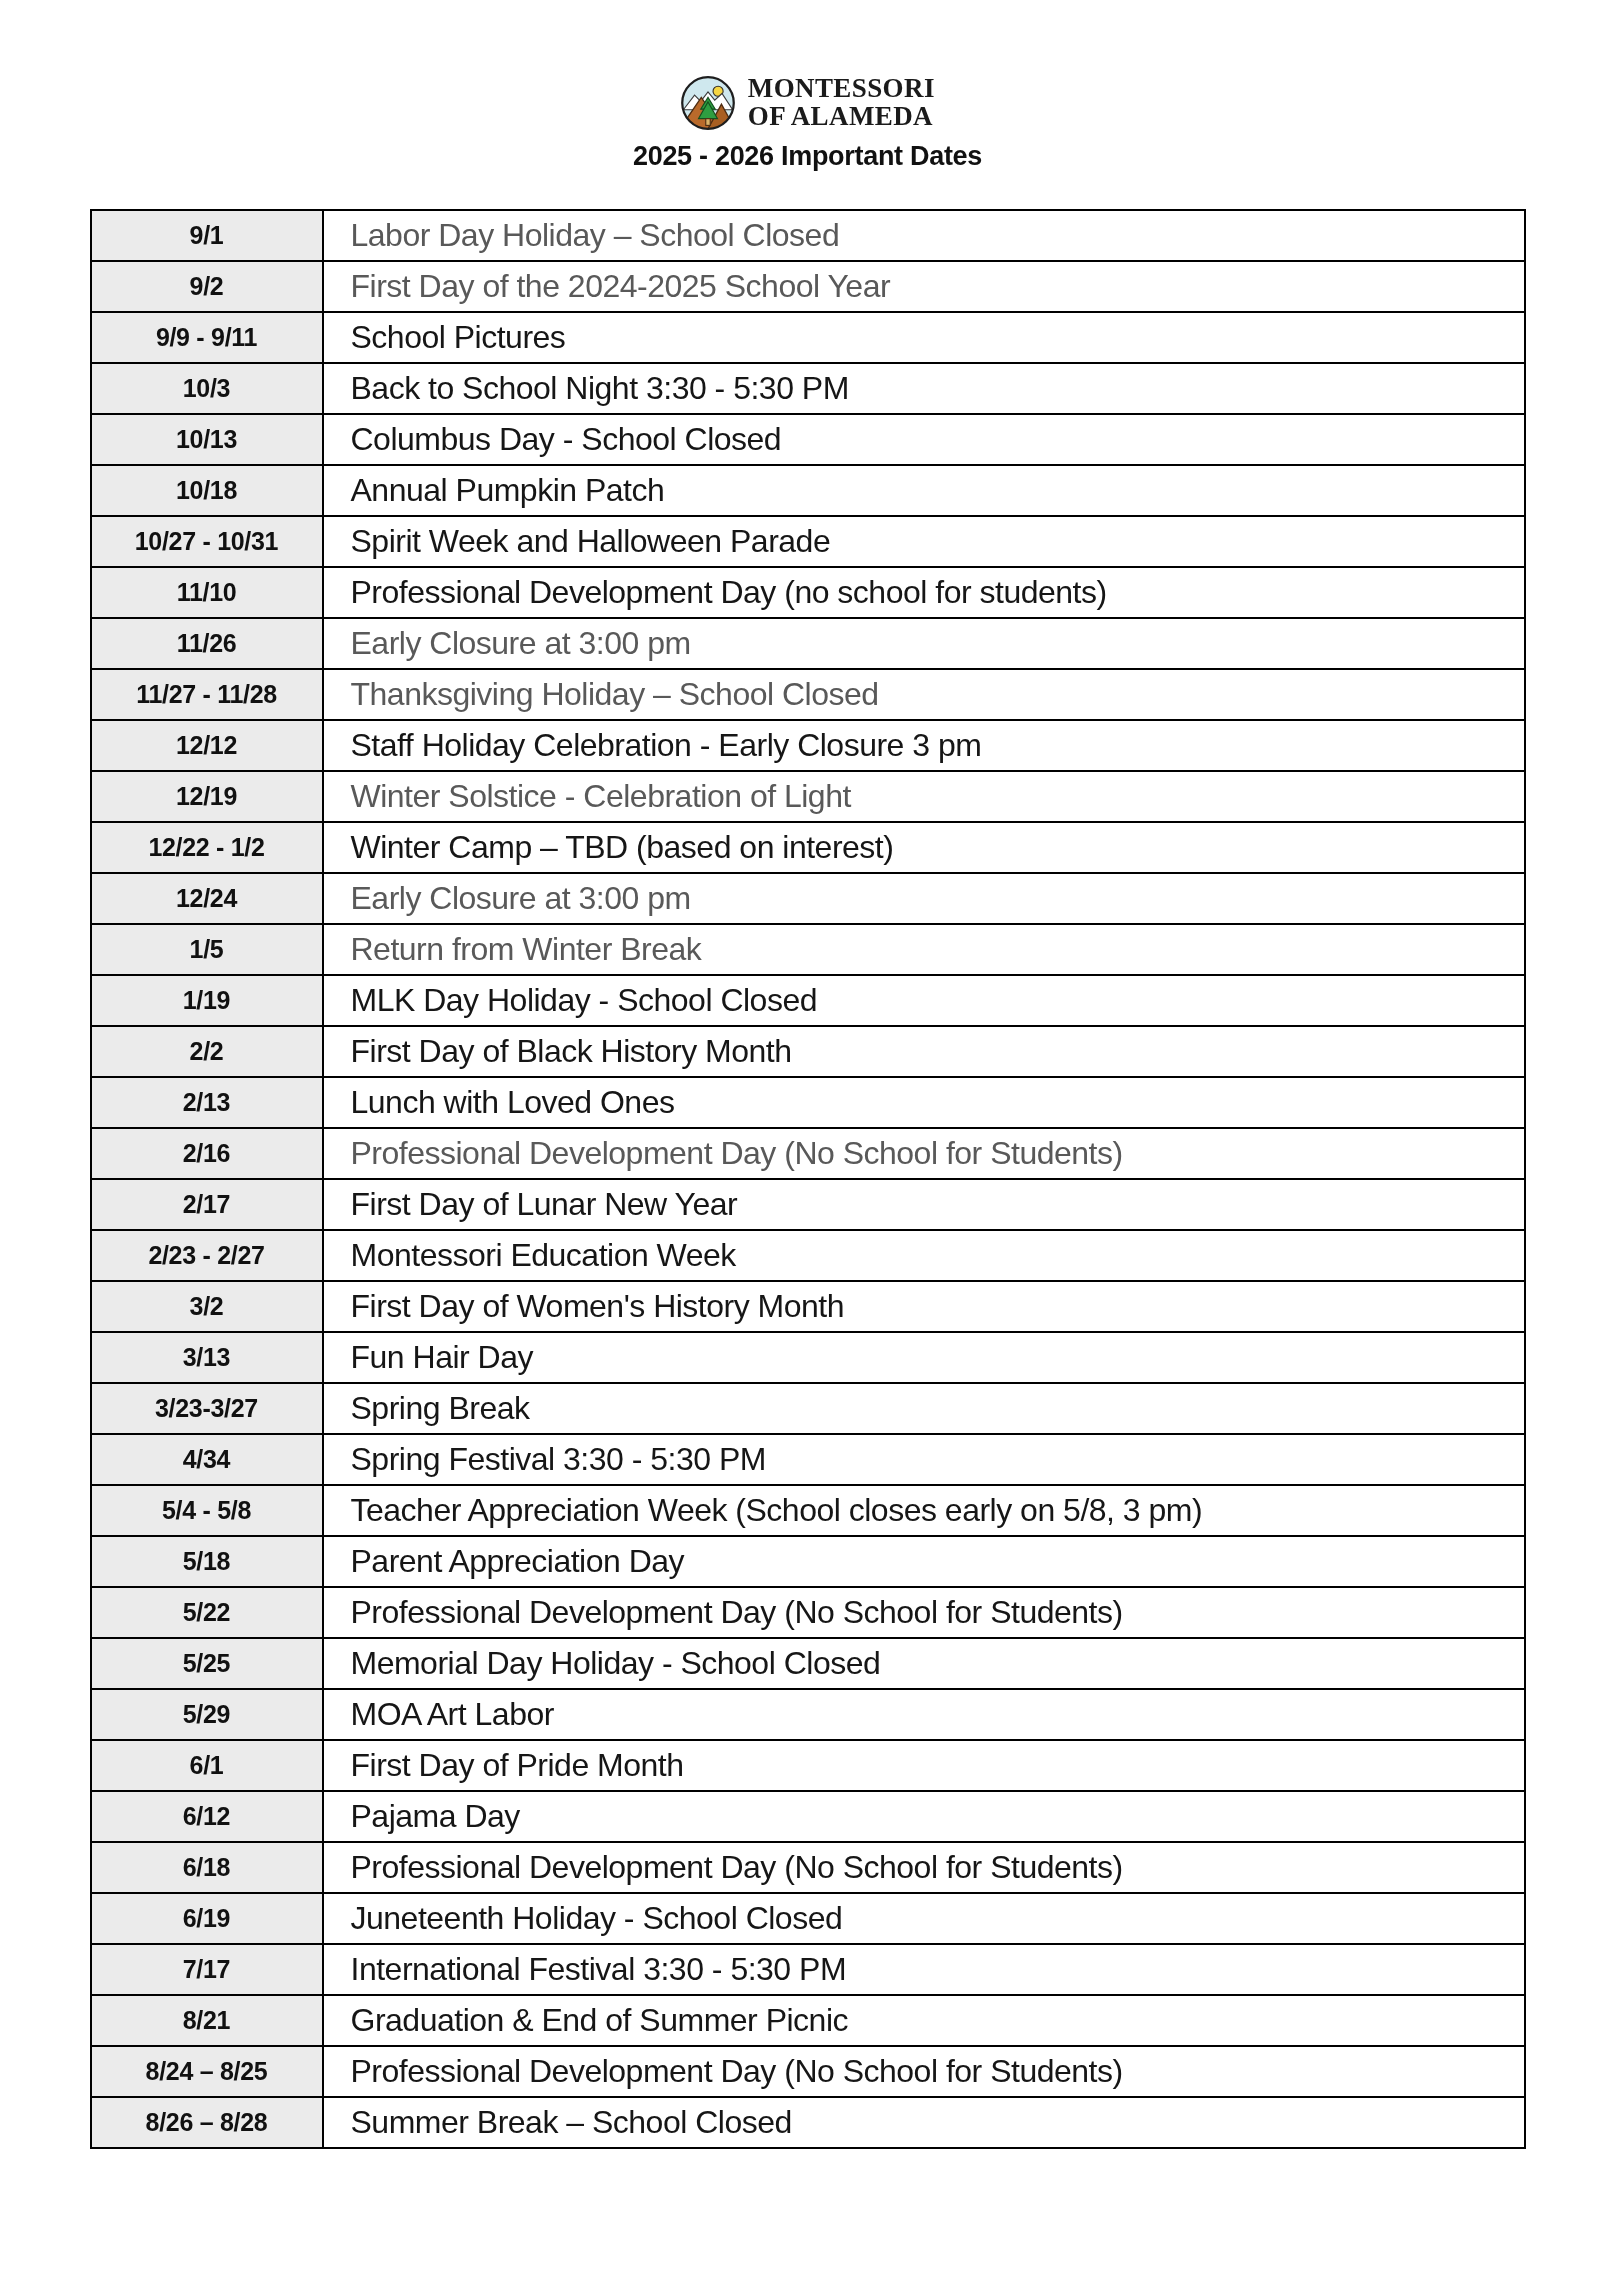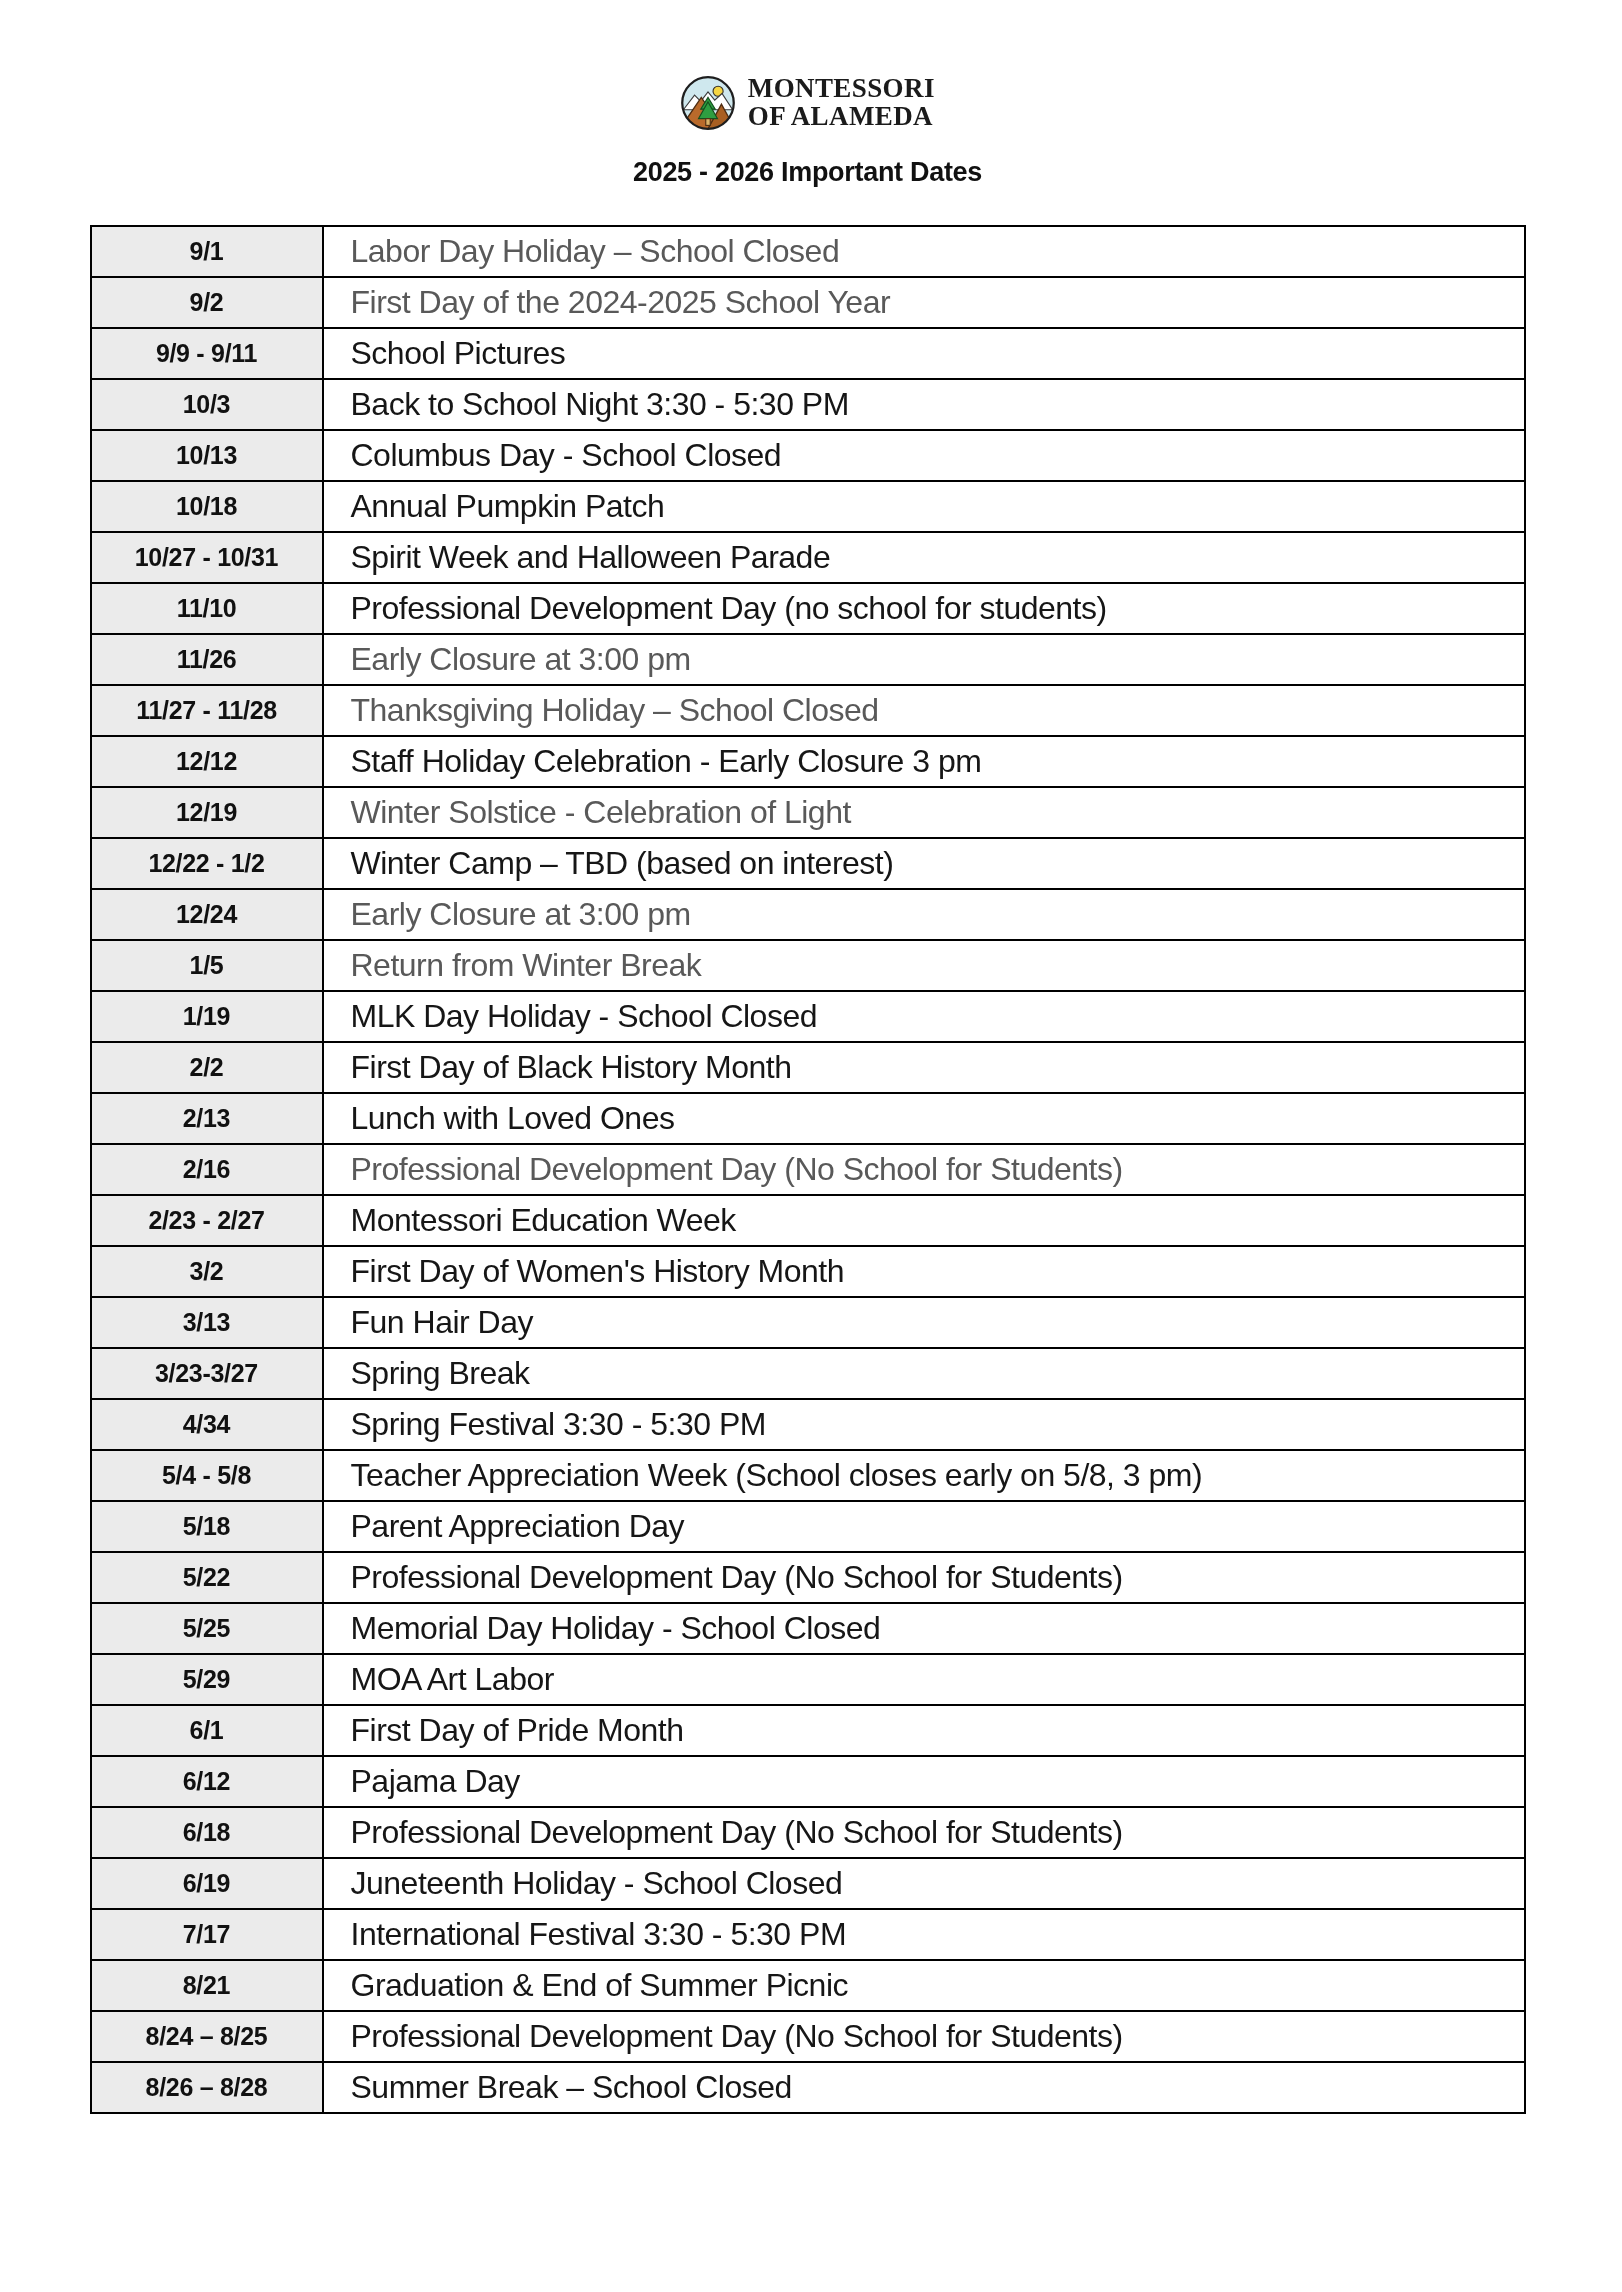--- a/index.html
+++ b/index.html
@@ -35,21 +35,21 @@
   .brand-text {
     font-family: "Liberation Serif", serif;
     font-weight: bold;
     font-size: 27px;
     line-height: 1.03;
     letter-spacing: 0.4px;
     color: #1b1b1b;
     white-space: nowrap;
   }
   .doc-title {
-    margin: 26px 0 0 0;
+    margin: 10px 0 0 0;
     text-align: center;
     font-size: 27px;
     font-weight: bold;
     letter-spacing: -0.3px;
     color: #111111;
   }
   
   table.dates {
     border-collapse: collapse;
     table-layout: fixed;
@@ -197,20 +197,24 @@
         </tr>
         <tr>
           <td class="date-cell">2/13</td>
           <td class="event-cell">Lunch with Loved Ones</td>
         </tr>
         <tr>
           <td class="date-cell">2/16</td>
           <td class="event-cell muted">Professional Development Day (No School for Students)</td>
         </tr>
         <tr>
+          <td class="date-cell">2/17</td>
+          <td class="event-cell">First Day of Lunar New Year</td>
+        </tr>
+        <tr>
           <td class="date-cell">2/23 - 2/27</td>
           <td class="event-cell">Montessori Education Week</td>
         </tr>
         <tr>
           <td class="date-cell">3/2</td>
           <td class="event-cell">First Day of Women's History Month</td>
         </tr>
         <tr>
           <td class="date-cell">3/13</td>
           <td class="event-cell">Fun Hair Day</td>

